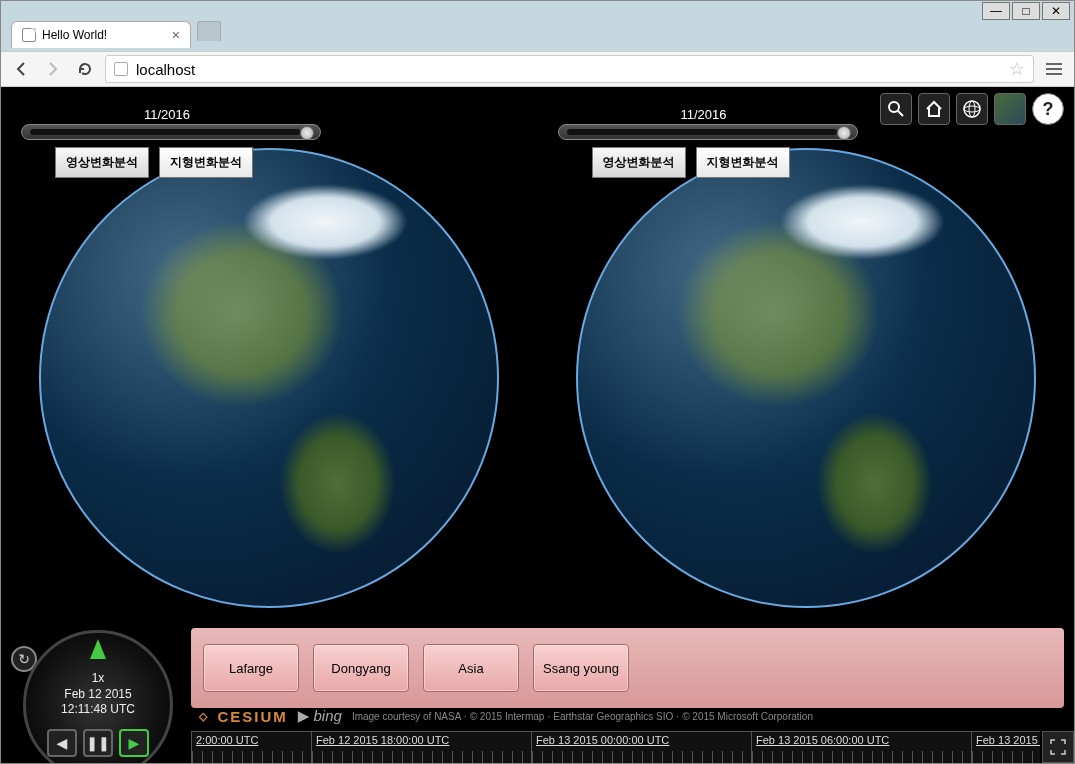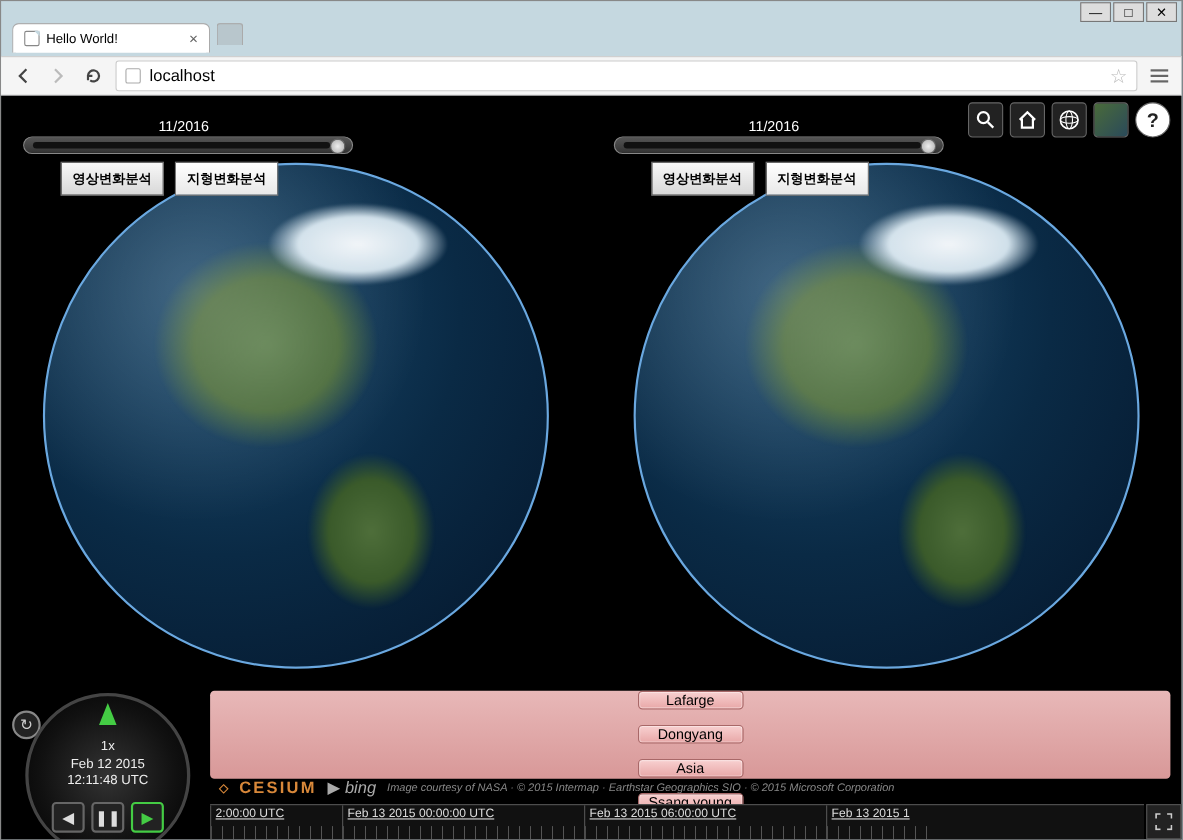--- a/index.html
+++ b/index.html
@@ -55,27 +55,27 @@
 
   
   .globe { width: 460px; height: 460px; border-radius: 50%; background: radial-gradient(circle at 35% 30%, #1a4a6e 0%, #0a2a45 50%, #04152a 100%); border: 2px solid #6aa8e0; position: relative; overflow: hidden; margin-top: 40px; }
   .land-na { position: absolute; top: 12%; left: 14%; width: 60%; height: 60%; background: radial-gradient(ellipse 60% 55% at 50% 40%, #5a7d4a 0%, #4a6b3a 40%, transparent 62%); filter: blur(1px); }
   .land-ice { position: absolute; top: 6%; left: 36%; width: 48%; height: 22%; background: radial-gradient(ellipse 55% 55% at 55% 45%, #f0f4f8 0%, #d0e0ea 45%, transparent 68%); filter: blur(1px); }
   .land-sa { position: absolute; bottom: 6%; right: 18%; width: 34%; height: 38%; background: radial-gradient(ellipse 55% 60% at 50% 45%, #4e6e3a 0%, #3a5a2a 45%, transparent 68%); filter: blur(1px); }
   .glare { position: absolute; inset: 0; background: radial-gradient(circle at 30% 25%, rgba(255,255,255,0.18), transparent 45%); }
 
   
   .bottom-panel { position: absolute; left: 0; right: 0; bottom: 0; height: 135px; }
-  .company-bar { position: absolute; left: 190px; right: 10px; top: 0; height: 80px; background: linear-gradient(#e8b8b8, #d89898); border-radius: 4px; display: flex; align-items: center; padding: 0 12px; gap: 14px; flex-direction: column; }
+  .company-bar { position: absolute; left: 190px; right: 10px; top: 0; height: 80px; background: linear-gradient(#e8b8b8, #d89898); border-radius: 4px; display: flex; align-items: center; padding: 0 12px; gap: 14px; }
   .company-btn { width: 96px; height: 48px; background: linear-gradient(#f8d0d0,#e8a8a8); border: 1px solid #a86868; border-radius: 4px; display: flex; align-items: center; justify-content: center; text-align: center; font-size: 13px; cursor: pointer; box-shadow: inset 0 0 0 1px rgba(255,255,255,0.4); }
 
   .credit { position: absolute; left: 198px; bottom: 38px; display: flex; align-items: center; gap: 10px; font-size: 11px; color: #ccc; }
   .credit .cesium { color: #d8883a; font-weight: bold; letter-spacing: 2px; font-size: 15px; }
   .credit .bing { color: #aaa; font-size: 15px; font-style: italic; }
-  .credit .txt { font-size: 10px; color: #888; font-style: italic; }
+  .credit .txt { font-size: 10px; color: #888; }
 
   
   .timeline-bar { position: absolute; left: 190px; right: 34px; bottom: 0; height: 32px; background: #111; border-top: 1px solid #555; color: #ddd; font-size: 11px; display: flex; align-items: flex-start; overflow: hidden; text-decoration: underline; }
   .timeline-tick { flex: none; width: 220px; padding: 2px 4px; border-left: 1px solid #555; height: 100%; position: relative; }
   .timeline-tick::after { content: ""; position: absolute; left: 0; right: 0; bottom: 0; height: 12px; background: repeating-linear-gradient(90deg,#555 0 1px,transparent 1px 10px); }
   .fullscreen-btn { position: absolute; right: 0; bottom: 0; width: 32px; height: 32px; background: #222; border: 1px solid #555; display: flex; align-items: center; justify-content: center; color: #ccc; cursor: pointer; }
 
   
   .clock-widget { position: absolute; left: 8px; bottom: 4px; width: 175px; height: 125px; }
   .clock-dial { position: absolute; left: 14px; top: -4px; width: 150px; height: 150px; border-radius: 50%; background: radial-gradient(circle at 50% 50%, #333 0%, #111 60%, #000 100%); border: 3px solid #444; overflow: hidden; }
@@ -212,20 +212,21 @@
 
       <div class="credit">
         <span style="color:#d8883a;font-weight:bold">◇</span>
         <span class="cesium">CESIUM</span>
         <span class="bing"><span style="font-style:normal">▶</span> <span>bing</span></span>
         <span class="txt">Image courtesy of NASA · © 2015 Intermap · Earthstar Geographics SIO · © 2015 Microsoft Corporation</span>
       </div>
 
       <div class="timeline-bar">
         <div class="timeline-tick" style="width:120px">2:00:00 UTC</div>
+        <div class="timeline-tick">Feb 12 2015 18:00:00 UTC</div>
         <div class="timeline-tick">Feb 13 2015 00:00:00 UTC</div>
         <div class="timeline-tick">Feb 13 2015 06:00:00 UTC</div>
         <div class="timeline-tick" style="width:100px">Feb 13 2015 1</div>
       </div>
       <div class="fullscreen-btn">
         <svg width="16" height="16" viewBox="0 0 16 16" stroke="#ccc" stroke-width="1.5" fill="none">
           <path d="M1 5 V1 H5 M11 1 H15 V5 M15 11 V15 H11 M5 15 H1 V11"></path>
         </svg>
       </div>
 

